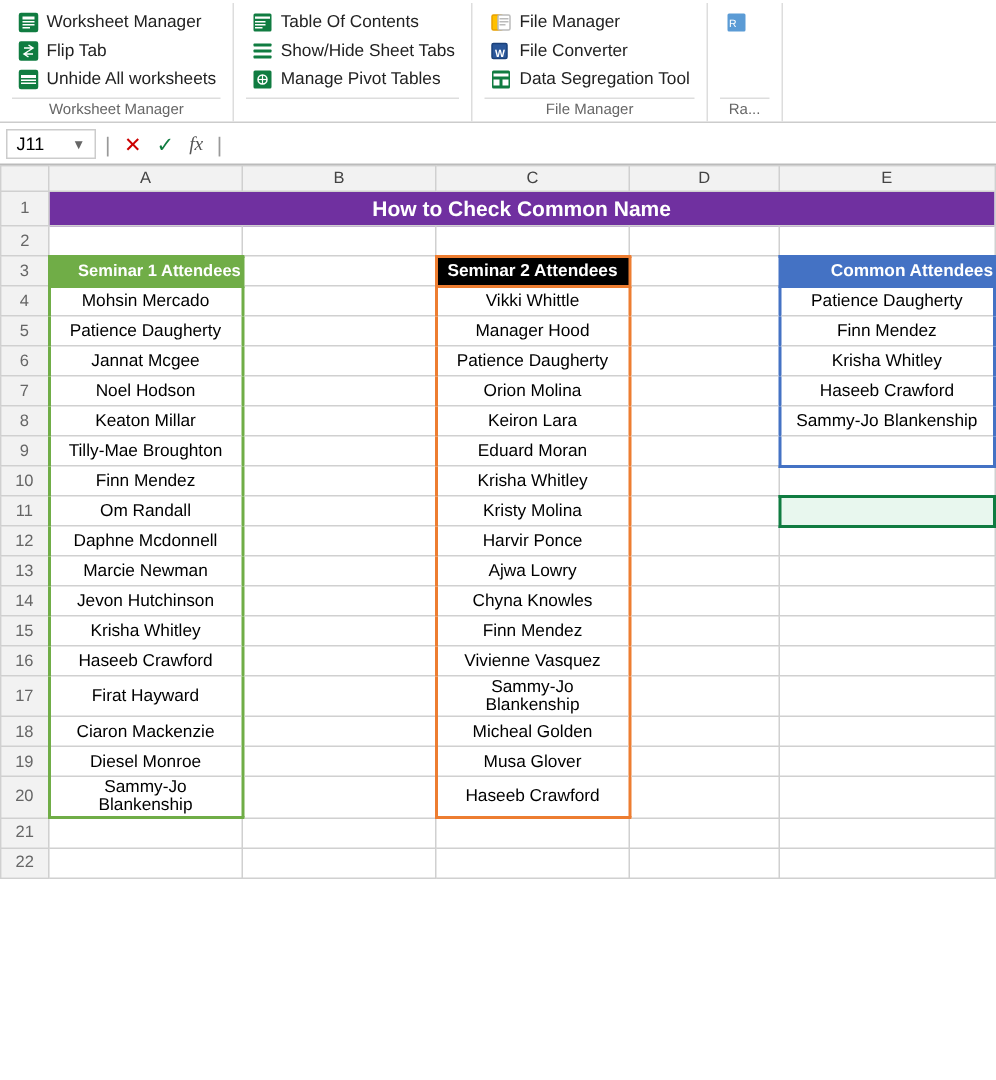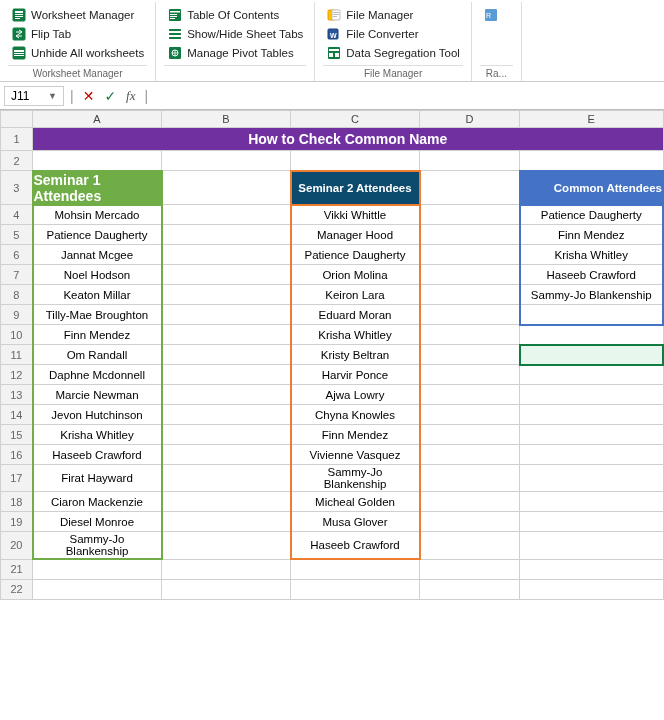--- a/index.html
+++ b/index.html
@@ -34,22 +34,22 @@
     
     .row-num { background: #f2f2f2; border: 1px solid #d0d0d0; text-align: center; color: #666; font-size: 11px; width: 32px; min-width: 32px; padding: 1px 4px; }
     
     
     .col-header { background: #f2f2f2; border: 1px solid #d0d0d0; text-align: center; color: #444; font-size: 11px; padding: 2px 4px; font-weight: normal; }
     
     
     td.title-cell { background: #7030a0; color: #fff; font-size: 14px; font-weight: bold; text-align: center; border: 1px solid #d0d0d0; padding: 3px 4px; }
     
     
-    td.header-green { background: #70ad47; color: #fff; font-weight: bold; font-size: 14px; text-align: left; border: 2px solid #70ad47; }
-    td.header-orange { background: #0c4a6e; color: #fff; font-weight: bold; font-size: 11.5px; text-align: center; border: 2px solid #ed7d31; }
+    td.header-green { background: #70ad47; color: #fff; font-weight: bold; font-size: 11px; text-align: right; border: 2px solid #70ad47; }
+    td.header-orange { background: #000000; color: #fff; font-weight: bold; font-size: 11.5px; text-align: center; border: 2px solid #ed7d31; }
     td.header-blue { background: #4472c4; color: #fff; font-weight: bold; font-size: 11.5px; text-align: right; border: 2px solid #4472c4; }
     
     
     td.data-green { border-left: 2px solid #70ad47; border-right: 2px solid #70ad47; border-top: 1px solid #d0d0d0; border-bottom: 1px solid #d0d0d0; text-align: center; font-size: 11.5px; padding: 1px 4px; }
     td.data-green-last { border-left: 2px solid #70ad47; border-right: 2px solid #70ad47; border-top: 1px solid #d0d0d0; border-bottom: 2px solid #70ad47; text-align: center; font-size: 11.5px; padding: 1px 4px; }
     td.data-orange { border-left: 2px solid #ed7d31; border-right: 2px solid #ed7d31; border-top: 1px solid #d0d0d0; border-bottom: 1px solid #d0d0d0; text-align: center; font-size: 11.5px; padding: 1px 4px; }
     td.data-orange-last { border-left: 2px solid #ed7d31; border-right: 2px solid #ed7d31; border-top: 1px solid #d0d0d0; border-bottom: 2px solid #ed7d31; text-align: center; font-size: 11.5px; padding: 1px 4px; }
     td.data-blue { border-left: 2px solid #4472c4; border-right: 2px solid #4472c4; border-top: 1px solid #d0d0d0; border-bottom: 1px solid #d0d0d0; text-align: center; font-size: 11.5px; padding: 1px 4px; }
     td.data-blue-last { border-left: 2px solid #4472c4; border-right: 2px solid #4472c4; border-top: 1px solid #d0d0d0; border-bottom: 2px solid #4472c4; text-align: center; font-size: 11.5px; padding: 1px 4px; }
     td.empty-cell { border: 1px solid #d0d0d0; padding: 1px 4px; height: 20px; min-width: 100px; }
@@ -313,21 +313,21 @@
         <td class="empty-cell"></td>
         <td class="data-orange">Krisha Whitley</td>
         <td class="empty-cell"></td>
         <td class="empty-cell"></td>
       </tr>
 
       <tr>
         <td class="row-num selected-row-num">11</td>
         <td class="data-green">Om Randall</td>
         <td class="empty-cell"></td>
-        <td class="data-orange">Kristy Beltran</td>
+        <td class="data-orange">Kristy Molina</td>
         <td class="empty-cell"></td>
         <td class="empty-cell cell-selected"></td>
       </tr>
 
       <tr>
         <td class="row-num">12</td>
         <td class="data-green">Daphne Mcdonnell</td>
         <td class="empty-cell"></td>
         <td class="data-orange">Harvir Ponce</td>
         <td class="empty-cell"></td>

